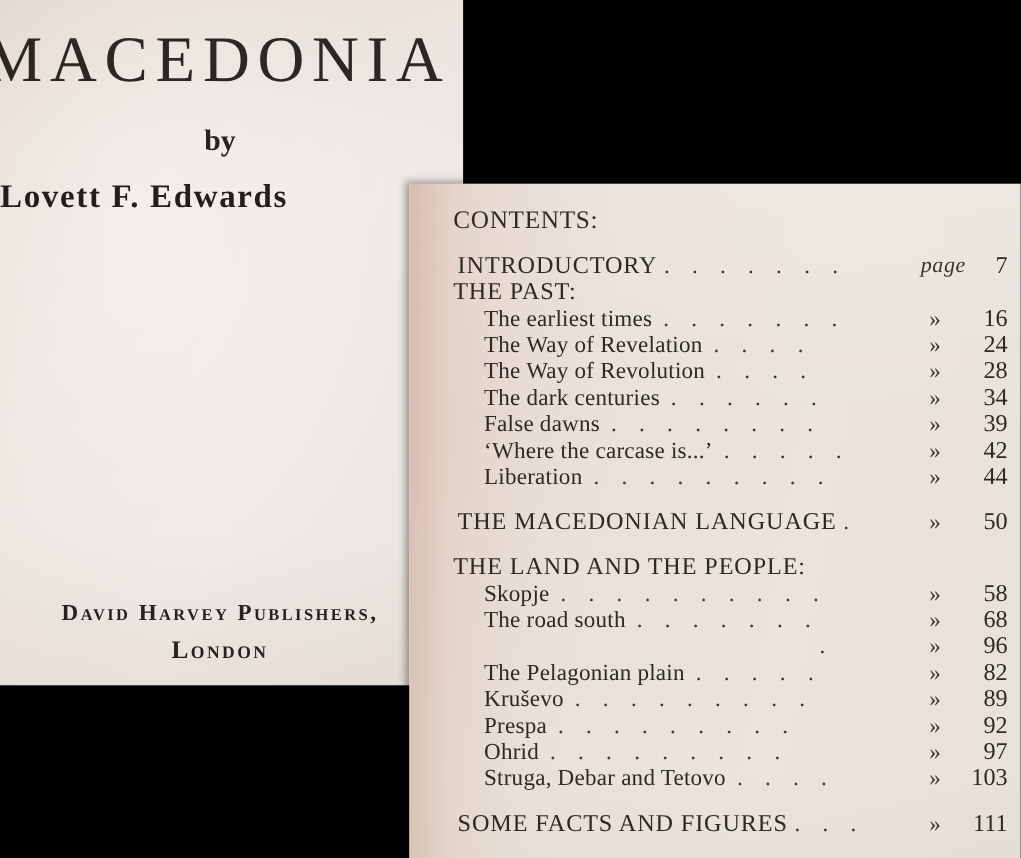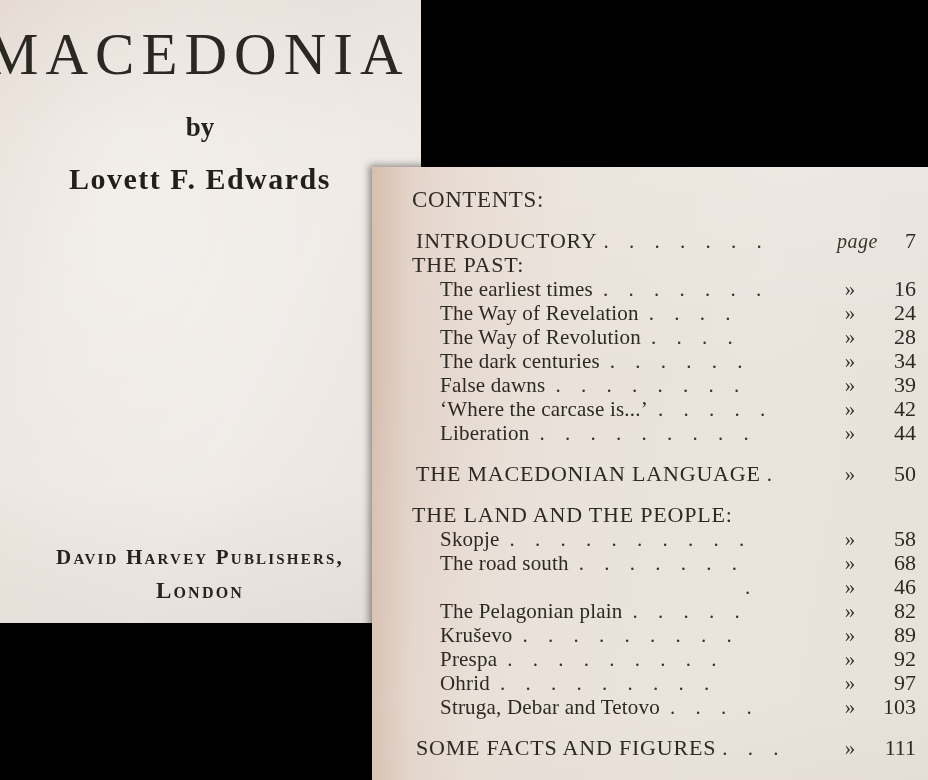--- a/index.html
+++ b/index.html
@@ -67,21 +67,21 @@
     font-size: 27px;
     color: #26221e;
     font-weight: 700;
     font-family: "Liberation Serif", "DejaVu Serif", serif;
   }
   #author {
     position: absolute;
     left: 0;
     top: 162px;
     width: 400px;
-    text-align: center;
+    text-align: left;
     font-size: 30px;
     letter-spacing: 1.5px;
     color: #221f1b;
     font-weight: 700;
     font-family: "Liberation Serif", "DejaVu Serif", serif;
     white-space: nowrap;
   }
   #publisher {
     position: absolute;
     left: 0;
@@ -308,21 +308,21 @@
           </div>
           <div class="toc-row sub">
             <span class="toc-label">The road south</span>
             <span class="toc-dots" style="left: 206.781px; max-width: 245.219px;">. . . . . . .</span>
             <span class="toc-marker">»</span>
             <span class="toc-number">68</span>
           </div>
           <div class="toc-row sub">
             <span class="toc-dots" style="left: 372.906px; max-width: 79.0938px;">.</span>
             <span class="toc-marker">»</span>
-            <span class="toc-number">46</span>
+            <span class="toc-number">96</span>
           </div>
           <div class="toc-row sub">
             <span class="toc-label">The Pelagonian plain</span>
             <span class="toc-dots" style="left: 260.453px; max-width: 191.547px;">. . . . .</span>
             <span class="toc-marker">»</span>
             <span class="toc-number">82</span>
           </div>
           <div class="toc-row sub">
             <span class="toc-label">Kruševo</span>
             <span class="toc-dots" style="left: 150.562px; max-width: 301.438px;">. . . . . . . . .</span>

